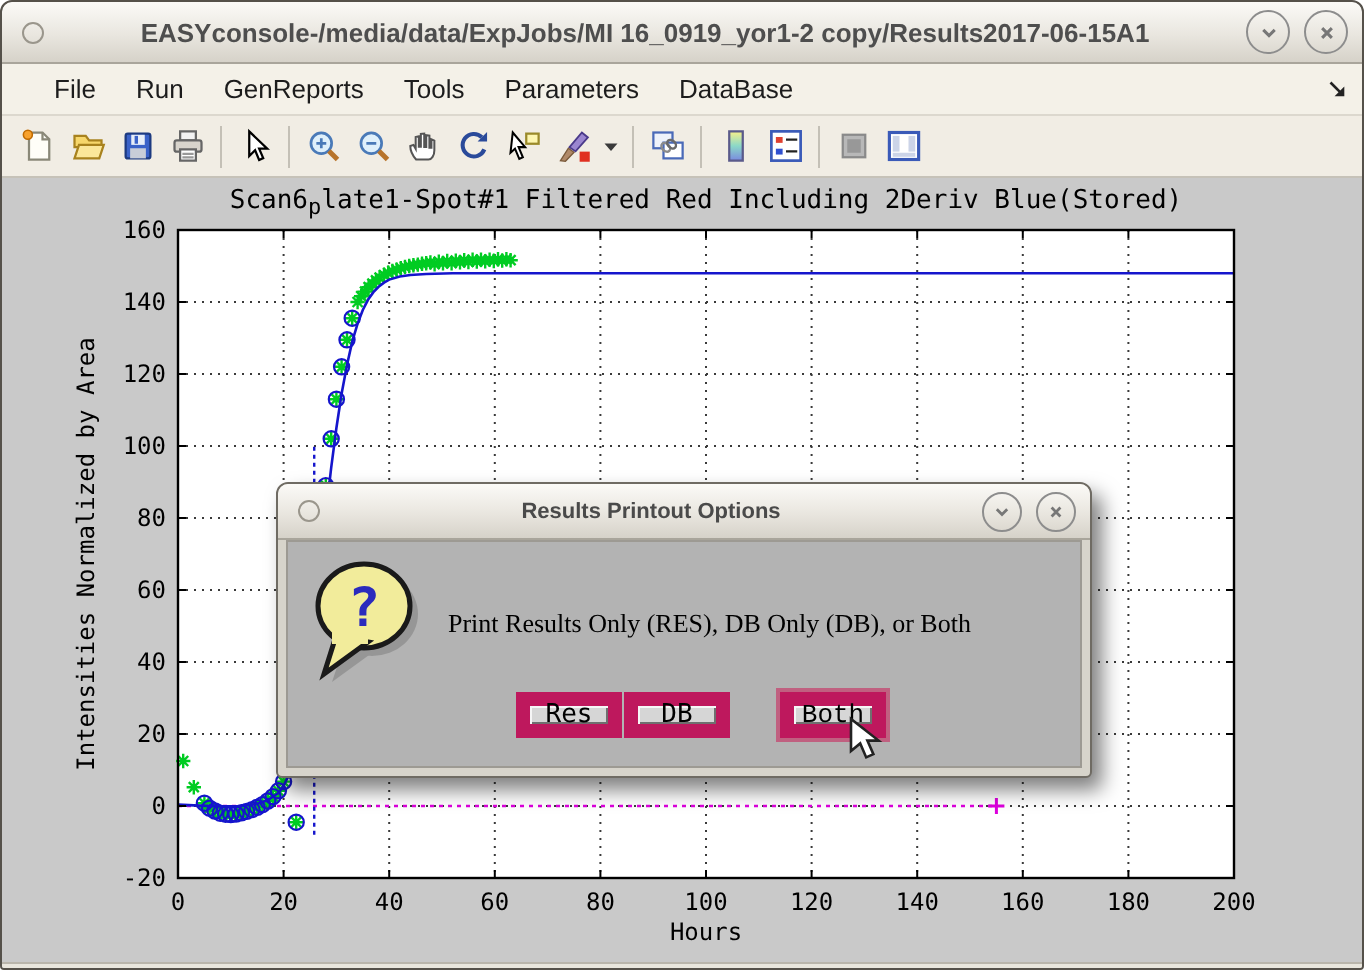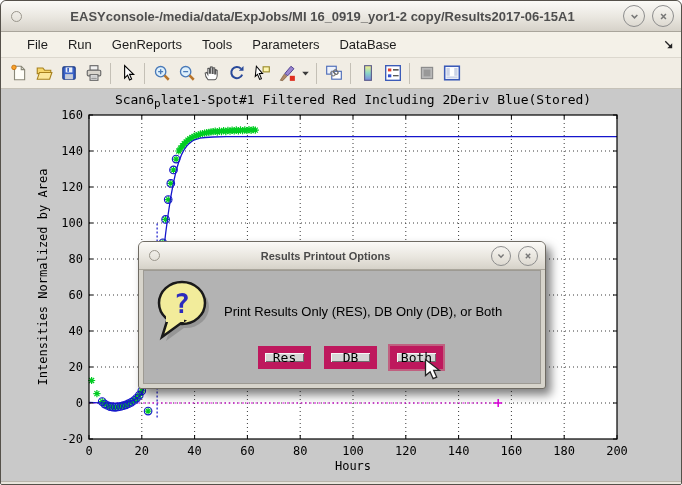--- a/index.html
+++ b/index.html
@@ -29,28 +29,28 @@
   .figure svg text{font-family:"DejaVu Sans Mono",monospace;}
   .bottomstrip{height:5px;background:#e9e6dd;border-top:1px solid #b9b5ab;}
   
   .dialog{position:absolute;left:137px;top:152px;width:406px;background:#d7d4cb;
     border:1px solid #6f6b63;border-radius:6px 6px 3px 3px;
     box-shadow:5px 6px 10px rgba(0,0,0,.5);z-index:40;}
   .dialog .titlebar{height:27px;border-radius:5px 5px 0 0;}
   .dialog .win-title{font-size:11px;color:#4a4a4a;}
   .dialog .win-btn{width:18px;height:18px;}
   .dlg-body{position:relative;height:112px;margin:0 4px 4px;background:#b3b3b3;border:1px solid #9d9a93;}
-  .dlg-msg{position:absolute;left:80px;top:33px;font-family:Liberation Sans, sans-serif;
+  .dlg-msg{position:absolute;left:80px;top:33px;font-family:Liberation Serif, serif;
     font-size:13px;color:#000;white-space:nowrap;text-align:right;}
   .dlg-btn{position:absolute;top:75px;height:23px;width:53px;box-sizing:border-box;
     background:#d6d6d6;border:7px solid #be185d;
     box-shadow:inset 1px 1px 0 #f6f6f6,inset -1px -1px 0 #6f6f6f;
     font-family:"DejaVu Sans Mono",monospace;font-size:13px;color:#000;
     display:flex;align-items:center;justify-content:center;cursor:default;}
-  .dlg-btn.focused{box-shadow:0 0 0 2px #c06080,inset 1px 1px 0 #f6f6f6,inset -1px -1px 0 #6f6f6f;}
+  .dlg-btn.focused{box-shadow:0 0 0 2px #c06080,inset 1px 1px 0 #f6f6f6,inset -1px -1px 0 #6f6f6f;font-family:Liberation Mono, monospace;}
   .q-icon{position:absolute;left:12px;top:8px;}
   .cursor{position:absolute;left:423px;top:269px;z-index:60;pointer-events:none;}
 </style>
 </head>
 <body>
 
 <div class="window">
 
   <div class="titlebar">
     <div class="win-dot"></div>
@@ -430,21 +430,21 @@
               </g>
             <ellipse cx="26" cy="24" rx="23" ry="21" fill="#f2ec9b" stroke="#1a1a1a" stroke-width="2.5"></ellipse>
             <polygon points="12,39 6,58 28,42" fill="#f2ec9b" stroke="#1a1a1a" stroke-width="2.5"></polygon>
             <rect x="10" y="36" width="18" height="7" fill="#f2ec9b"></rect>
             <text x="26" y="34" text-anchor="middle" font-family="DejaVu Serif,serif" font-weight="bold" font-size="27" fill="#2b2bbd">?</text>
           </svg>
         </div>
         <div class="dlg-msg">Print Results Only (RES), DB Only (DB), or Both</div>
 
       <div class="dlg-btn" style="left: 114px;">Res</div>
-          <div class="dlg-btn" style="left: 180px;">DB</div>
+          <div class="dlg-btn" style="left: 168px;">DB</div>
           <div class="dlg-btn focused" style="left: 246px;">Both</div>
         </div>
     </div>
 
     <div class="cursor">
       <svg width="18" height="24" viewBox="0 0 18 24">
           <path d="M1.5 1.5v16l4.6-3.8 3 7 3.6-1.6-3-6.8h5.6z" fill="#fff" stroke="#222" stroke-width="1.3"></path>
         </svg>
     </div>
   </div>

